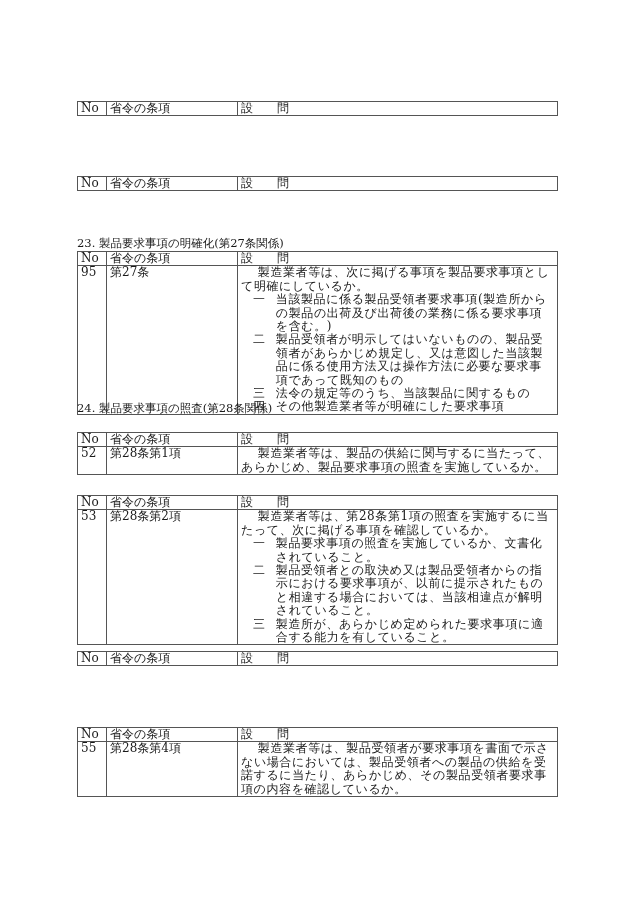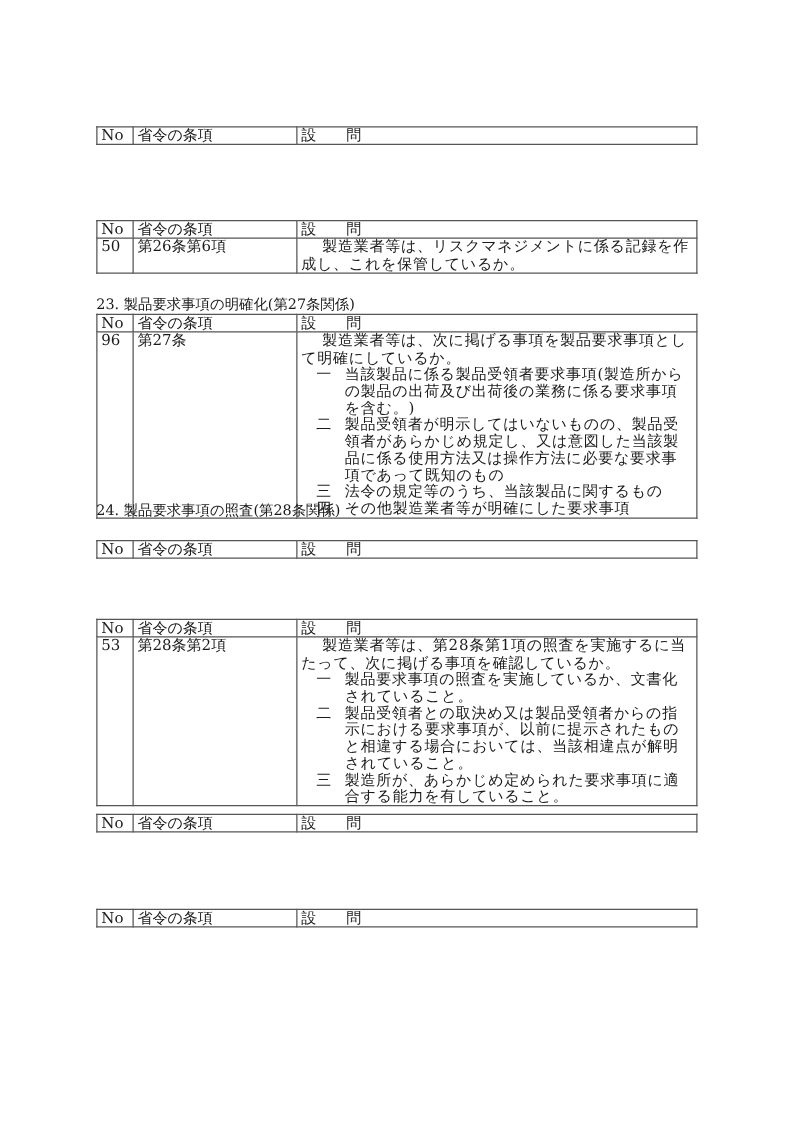--- a/index.html
+++ b/index.html
@@ -54,45 +54,38 @@
       <col class="c-no">
       <col class="c-art">
       <col class="c-q">
     </colgroup>
   <tbody>
       <tr>
     <th>No</th>
     <th>省令の条項</th>
     <th class="hdr-q">設　問</th>
   </tr>
-  <tr>
-    <td>50</td>
-    <td>第26条第6項</td>
-    <td>
-          <div class="qtext">製造業者等は、リスクマネジメントに係る記録を作成し、これを保管しているか。</div>
-        </td>
-  </tr>
 </tbody>
   </table>
 
 <div class="section-heading" style="top:237px;">23.  製品要求事項の明確化(第27条関係)</div>
 <table class="q" style="top:251px;">
   <colgroup>
       <col class="c-no">
       <col class="c-art">
       <col class="c-q">
     </colgroup>
   <tbody>
       <tr>
     <th>No</th>
     <th>省令の条項</th>
     <th class="hdr-q">設　問</th>
   </tr>
   <tr>
-    <td>96</td>
+    <td>95</td>
     <td>第27条</td>
     <td>
       <div class="qtext">製造業者等は、次に掲げる事項を製品要求事項として明確にしているか。</div>
       <ul class="items">
         <li><span class="num">一</span><span>当該製品に係る製品受領者要求事項(製造所からの製品の出荷及び出荷後の業務に係る要求事項を含む。)</span></li>
         <li><span class="num">二</span><span>製品受領者が明示してはいないものの、製品受領者があらかじめ規定し、又は意図した当該製品に係る使用方法又は操作方法に必要な要求事項であって既知のもの</span></li>
         <li><span class="num">三</span><span>法令の規定等のうち、当該製品に関するもの</span></li>
         <li><span class="num">四</span><span>その他製造業者等が明確にした要求事項</span></li>
       </ul>
     </td>
@@ -105,20 +98,27 @@
   <colgroup>
       <col class="c-no">
       <col class="c-art">
       <col class="c-q">
     </colgroup>
   <tbody>
       <tr>
     <th>No</th>
     <th>省令の条項</th>
     <th class="hdr-q">設　問</th>
+  </tr>
+  <tr>
+    <td>52</td>
+    <td>第28条第1項</td>
+    <td>
+          <div class="qtext">製造業者等は、製品の供給に関与するに当たって、あらかじめ、製品要求事項の照査を実施しているか。</div>
+        </td>
   </tr>
 </tbody>
   </table>
 
 <table class="q" style="top:495px;">
   <colgroup>
       <col class="c-no">
       <col class="c-art">
       <col class="c-q">
     </colgroup>
@@ -163,14 +163,21 @@
       <col class="c-no">
       <col class="c-art">
       <col class="c-q">
     </colgroup>
   <tbody>
       <tr>
     <th>No</th>
     <th>省令の条項</th>
     <th class="hdr-q">設　問</th>
   </tr>
+  <tr>
+    <td>55</td>
+    <td>第28条第4項</td>
+    <td>
+          <div class="qtext">製造業者等は、製品受領者が要求事項を書面で示さない場合においては、製品受領者への製品の供給を受諾するに当たり、あらかじめ、その製品受領者要求事項の内容を確認しているか。</div>
+        </td>
+  </tr>
 </tbody>
   </table>
 
 </body></html>

